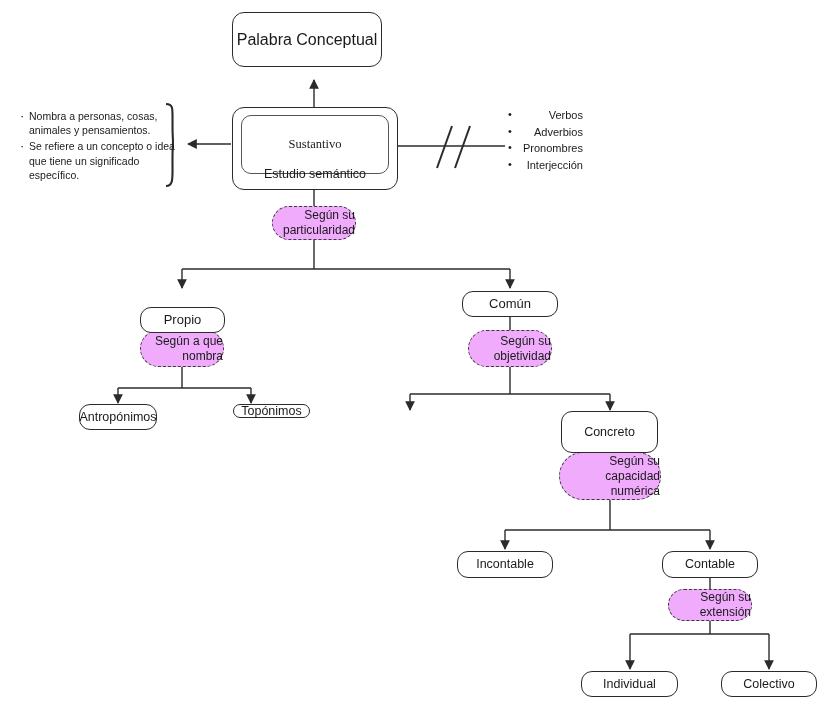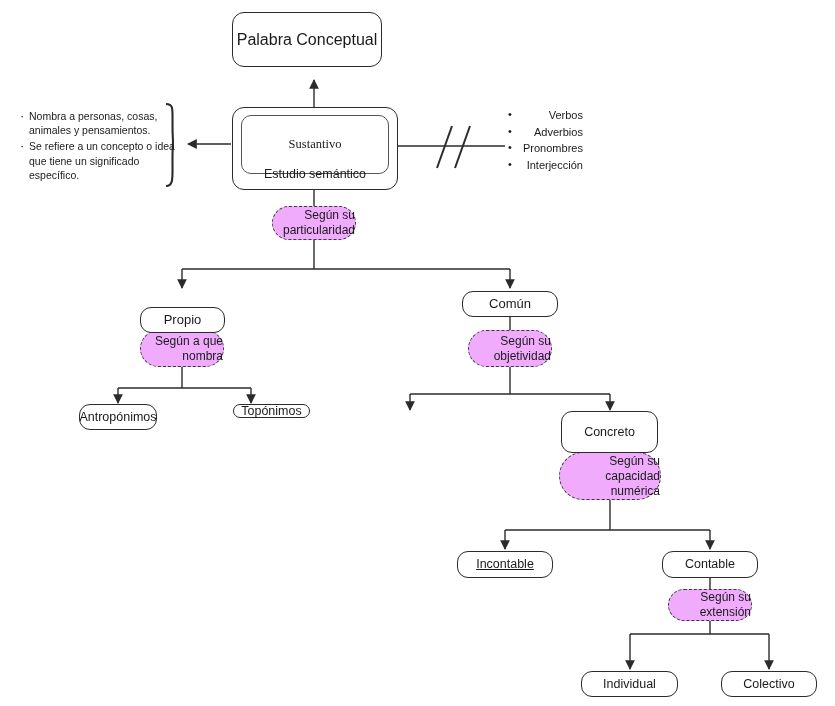--- a/index.html
+++ b/index.html
@@ -262,21 +262,21 @@
 
   <div class="node term" style="left:213px; top:404px; width:77px; height:14px;margin-left:20px;">
     <span>Topónimos</span>
   </div>
 
 
   <div class="node term" style="left:561px; top:411px; width:97px; height:42px;">
     <span>Concreto</span>
   </div>
 
-  <div class="node term" style="left:457px; top:551px; width:96px; height:27px;text-decoration:underline;">
+  <div class="node term" style="left:457px; top:551px; width:96px; height:27px;">
     <span>Incontable</span>
   </div>
 
   <div class="node term" style="left:662px; top:551px; width:96px; height:27px;">
     <span>Contable</span>
   </div>
 
   <div class="node term" style="left:581px; top:671px; width:97px; height:26px;">
     <span>Individual</span>
   </div>

